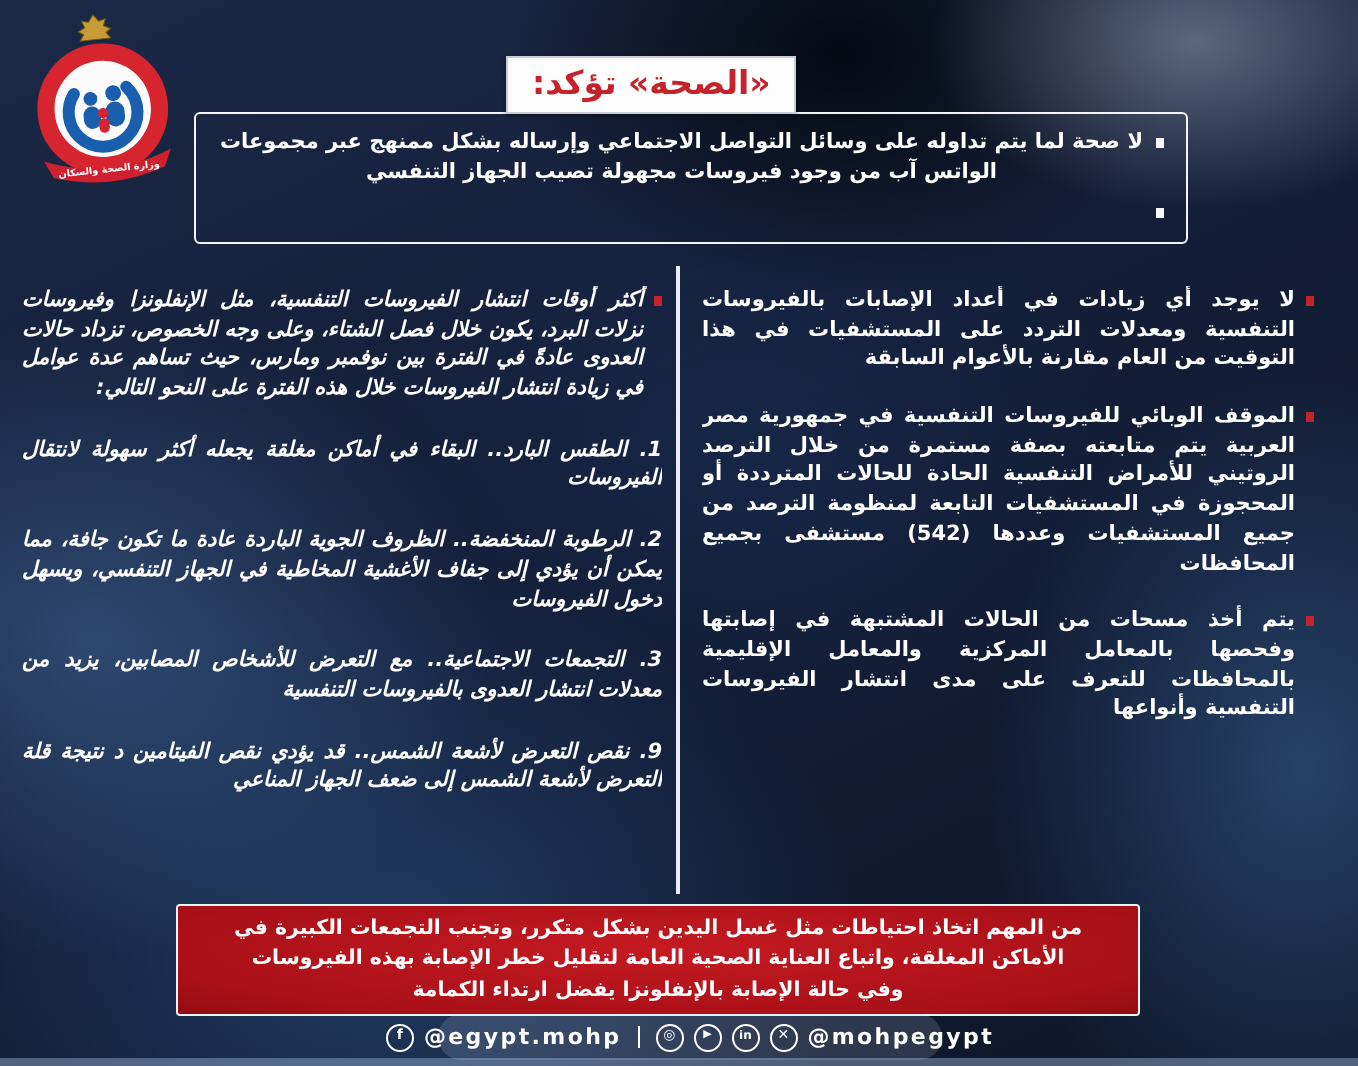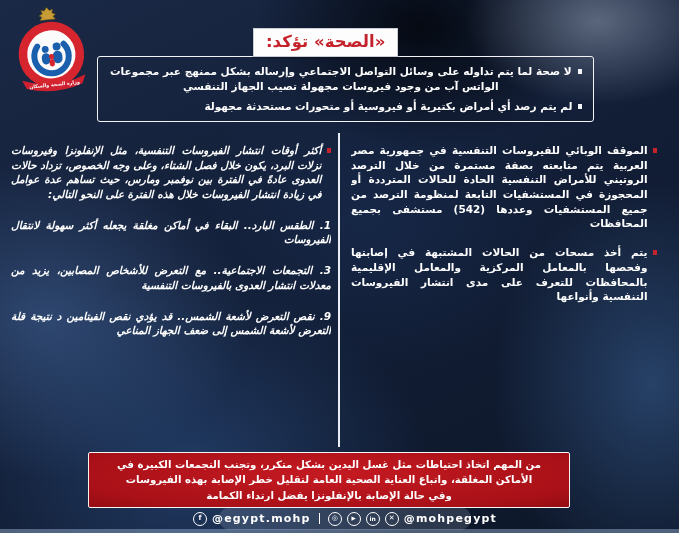--- a/index.html
+++ b/index.html
@@ -117,44 +117,50 @@
     <span>«الصحة» تؤكد:</span>
   </div>
 
   <div class="top-box" dir="rtl">
     <div class="para">
       <span class="sq white"></span>
       <div class="ptext">لا صحة لما يتم تداوله على وسائل التواصل الاجتماعي وإرساله بشكل ممنهج عبر مجموعات الواتس آب من وجود فيروسات مجهولة تصيب الجهاز التنفسي</div>
     </div>
     <div class="para">
       <span class="sq white"></span>
-      <div class="ptext">لم يتم رصد أي أمراض بكتيرية أو فيروسية أو متحورات مستحدثة مجهولة</div>
     </div>
   </div>
 
   <div class="vdivider"></div>
 
   <div class="col right-col" dir="rtl">
+    <div class="para">
+      <span class="sq red"></span>
+      <div class="ptext">لا يوجد أي زيادات في أعداد الإصابات بالفيروسات التنفسية ومعدلات التردد على المستشفيات في هذا التوقيت من العام مقارنة بالأعوام السابقة</div>
+    </div>
     <div class="para">
       <span class="sq red"></span>
       <div class="ptext">الموقف الوبائي للفيروسات التنفسية في جمهورية مصر العربية يتم متابعته بصفة مستمرة من خلال الترصد الروتيني للأمراض التنفسية الحادة للحالات المترددة أو المحجوزة في المستشفيات التابعة لمنظومة الترصد من جميع المستشفيات وعددها (542) مستشفى بجميع المحافظات</div>
     </div>
     <div class="para">
       <span class="sq red"></span>
       <div class="ptext">يتم أخذ مسحات من الحالات المشتبهة في إصابتها وفحصها بالمعامل المركزية والمعامل الإقليمية بالمحافظات للتعرف على مدى انتشار الفيروسات التنفسية وأنواعها</div>
     </div>
   </div>
 
   <div class="col left-col" dir="rtl">
     <div class="para">
       <span class="sq red"></span>
       <div class="ptext">أكثر أوقات انتشار الفيروسات التنفسية، مثل الإنفلونزا وفيروسات نزلات البرد، يكون خلال فصل الشتاء، وعلى وجه الخصوص، تزداد حالات العدوى عادةً في الفترة بين نوفمبر ومارس، حيث تساهم عدة عوامل في زيادة انتشار الفيروسات خلال هذه الفترة على النحو التالي:</div>
     </div>
     <div class="para">
       <div class="ptext">1. الطقس البارد.. البقاء في أماكن مغلقة يجعله أكثر سهولة لانتقال الفيروسات</div>
+    </div>
+    <div class="para">
+      <div class="ptext">2. الرطوبة المنخفضة.. الظروف الجوية الباردة عادة ما تكون جافة، مما يمكن أن يؤدي إلى جفاف الأغشية المخاطية في الجهاز التنفسي، ويسهل دخول الفيروسات</div>
     </div>
     <div class="para">
       <div class="ptext">3. التجمعات الاجتماعية.. مع التعرض للأشخاص المصابين، يزيد من معدلات انتشار العدوى بالفيروسات التنفسية</div>
     </div>
     <div class="para">
       <div class="ptext">9. نقص التعرض لأشعة الشمس.. قد يؤدي نقص الفيتامين د نتيجة قلة التعرض لأشعة الشمس إلى ضعف الجهاز المناعي</div>
     </div>
   </div>
 
   <div class="red-box" dir="rtl">

